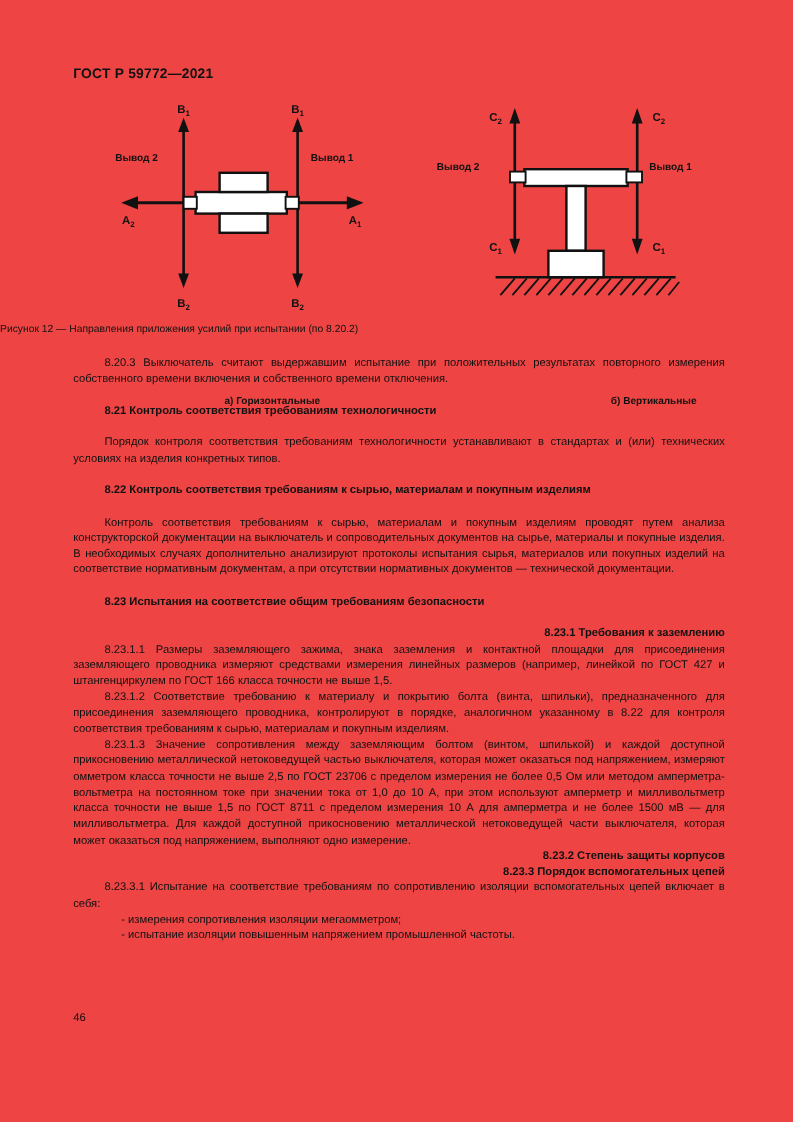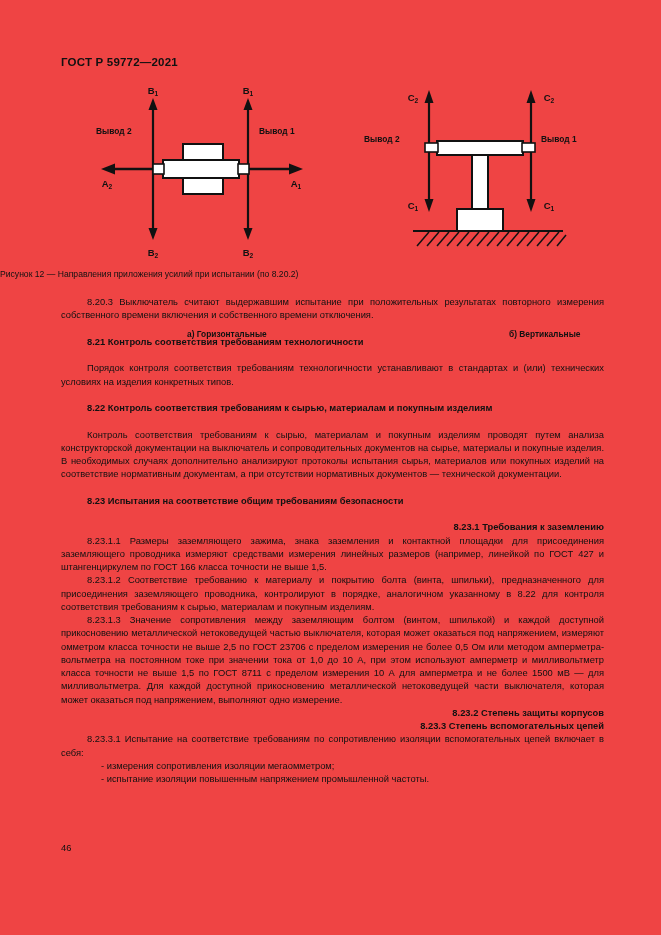--- a/index.html
+++ b/index.html
@@ -215,21 +215,21 @@
     <div class="gap"></div>
     <p class="indent">Контроль соответствия требованиям к сырью, материалам и покупным изделиям проводят путем анализа конструкторской документации на выключатель и сопроводительных документов на сырье, материалы и покупные изделия. В необходимых случаях дополнительно анализируют протоколы испытания сырья, материалов или покупных изделий на соответствие нормативным документам, а при отсутствии нормативных документов — технической документации.</p>
     <div class="gap"></div>
     <p class="h">8.23 Испытания на соответствие общим требованиям безопасности</p>
     <div class="gap"></div>
     <p class="h-tight">8.23.1 Требования к заземлению</p>
     <p class="indent">8.23.1.1 Размеры заземляющего зажима, знака заземления и контактной площадки для присоединения заземляющего проводника измеряют средствами измерения линейных размеров (например, линейкой по ГОСТ 427 и штангенциркулем по ГОСТ 166 класса точности не выше 1,5.</p>
     <p class="indent">8.23.1.2 Соответствие требованию к материалу и покрытию болта (винта, шпильки), предназначенного для присоединения заземляющего проводника, контролируют в порядке, аналогичном указанному в 8.22 для контроля соответствия требованиям к сырью, материалам и покупным изделиям.</p>
     <p class="indent">8.23.1.3 Значение сопротивления между заземляющим болтом (винтом, шпилькой) и каждой доступной прикосновению металлической нетоковедущей частью выключателя, которая может оказаться под напряжением, измеряют омметром класса точности не выше 2,5 по ГОСТ 23706 с пределом измерения не более 0,5 Ом или методом амперметра-вольтметра на постоянном токе при значении тока от 1,0 до 10 А, при этом используют амперметр и милливольтметр класса точности не выше 1,5 по ГОСТ 8711 с пределом измерения 10 А для амперметра и не более 1500 мВ — для милливольтметра. Для каждой доступной прикосновению металлической нетоковедущей части выключателя, которая может оказаться под напряжением, выполняют одно измерение.</p>
     <p class="h-tight">8.23.2 Степень защиты корпусов</p>
-    <p class="h-tight">8.23.3 Степень вспомогательных цепей</p>
+    <p class="h-tight">8.23.3 Порядок вспомогательных цепей</p>
     <p class="indent">8.23.3.1 Испытание на соответствие требованиям по сопротивлению изоляции вспомогательных цепей включает в себя:</p>
     <p class="dash">- измерения сопротивления изоляции мегаомметром;</p>
     <p class="dash">- испытание изоляции повышенным напряжением промышленной частоты.</p>
   </div>
 
   <div class="page-num">46</div>
 
 </div>
 
 </body></html>

